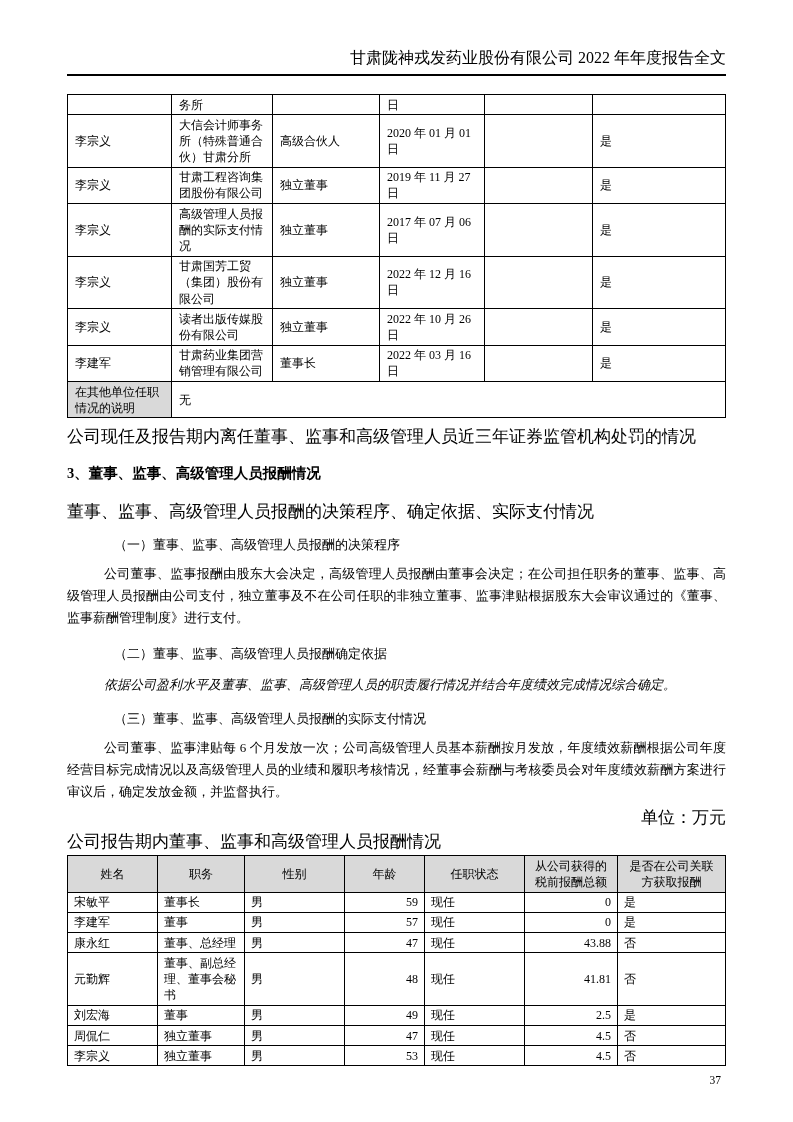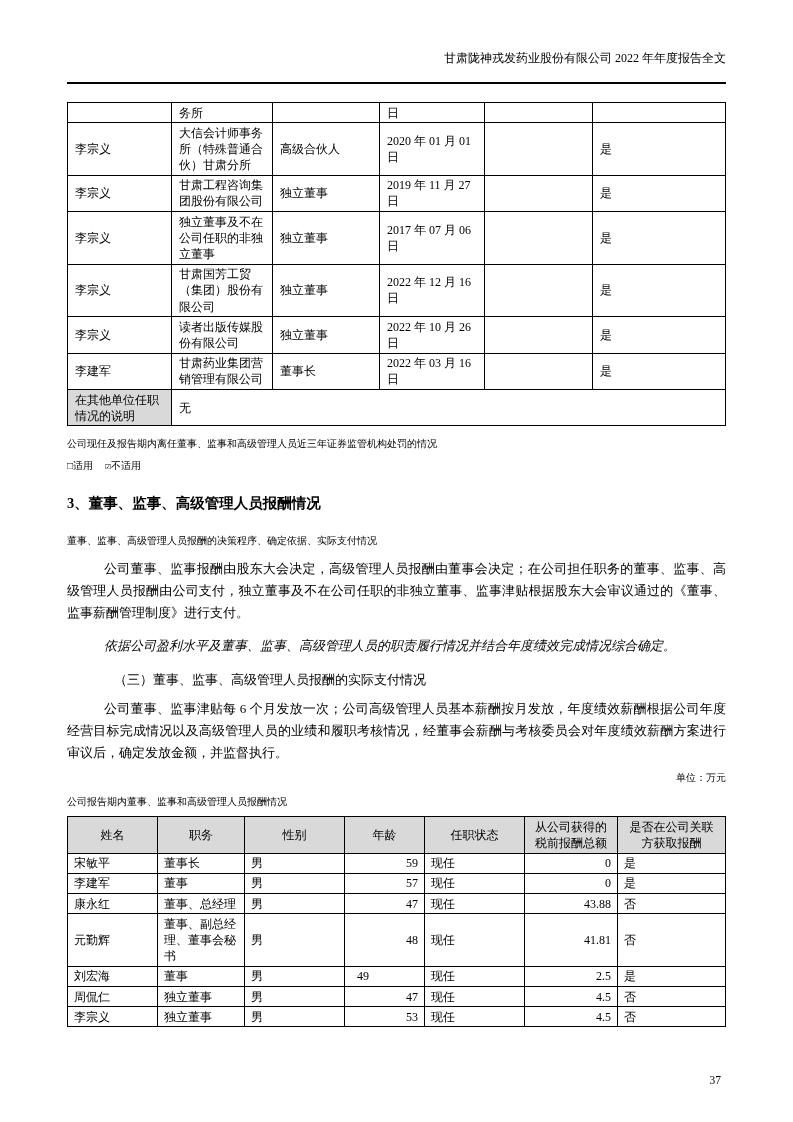--- a/index.html
+++ b/index.html
@@ -11,23 +11,23 @@
     margin: 0 auto;
     background: #ffffff;
     color: #000000;
     font-family: "Liberation Serif", "DejaVu Serif", serif;
     padding: 0 67px;
     overflow: hidden;
   }
   .header-title {
     margin-top: 50px;
     text-align: right;
-    font-size: 12px;
+    font-size: 16px;
     line-height: 16px;
-    padding-bottom: 16px;
+    padding-bottom: 8px;
     border-bottom: 2px solid #000000;
   }
   table {
     width: 100%;
     border-collapse: collapse;
     table-layout: fixed;
     font-size: 12px;
     line-height: 1.35;
     border: 1.5px solid #000000;
   }
@@ -38,21 +38,21 @@
     text-align: left;
     word-break: break-all;
     overflow-wrap: break-word;
     font-weight: normal;
   }
   .t1 { margin-top: 18px; }
   .t1 td { padding: 1.5px 7px; }
   .shaded { background: #d9d9d9; }
   .t2 { margin-top: 6px; }
   .t2 thead th { background: #d9d9d9; text-align: center; }
-  .small { font-size: 10px; line-height: 15px; font-family: Liberation Mono, monospace; }
+  .small { font-size: 17px; line-height: 15px; }
   .penalty-line { margin-top: 11px; }
   .checkline { margin-top: 7px; }
   .checkline span { margin-right: 6px; }
   h3.section-heading { font-size: 14.5px; font-weight: bold; margin-top: 20px; }
   .intro { margin-top: 21px; }
   .sub { font-size: 13px; text-indent: 47px; line-height: 18px; }
   .sub1 { margin-top: 17px; }
   .sub2 { margin-top: 16px; }
   .sub3 { margin-top: 14px; }
   .body-para {
@@ -109,21 +109,21 @@
         <tr>
           <td>李宗义</td>
           <td>甘肃工程咨询集团股份有限公司</td>
           <td>独立董事</td>
           <td>2019 年 11 月 27 日</td>
           <td></td>
           <td>是</td>
         </tr>
         <tr>
           <td>李宗义</td>
-          <td>独立董事及不在公司任职的非独立董事</td>
+          <td>高级管理人员报酬的实际支付情况</td>
           <td>独立董事</td>
           <td>2017 年 07 月 06 日</td>
           <td></td>
           <td>是</td>
         </tr>
         <tr>
           <td>李宗义</td>
           <td>甘肃国芳工贸（集团）股份有限公司</td>
           <td>独立董事</td>
           <td>2022 年 12 月 16 日</td>
@@ -150,32 +150,30 @@
     <tbody>
       <tr>
         <td class="shaded">在其他单位任职情况的说明</td>
         <td colspan="5">无</td>
       </tr>
     </tbody>
   </table>
 
   <p class="small penalty-line">公司现任及报告期内离任董事、监事和高级管理人员近三年证券监管机构处罚的情况</p>
 
-  <p class="small checkline">
-    <span>□适用</span>
-    <span>☑不适用</span>
-  </p>
 
   <h3 class="section-heading">3、董事、监事、高级管理人员报酬情况</h3>
 
   <p class="small intro">董事、监事、高级管理人员报酬的决策程序、确定依据、实际支付情况</p>
 
+  <p class="sub sub1">（一）董事、监事、高级管理人员报酬的决策程序</p>
 
   <p class="body-para bp1">公司董事、监事报酬由股东大会决定，高级管理人员报酬由董事会决定；在公司担任职务的董事、监事、高级管理人员报酬由公司支付，独立董事及不在公司任职的非独立董事、监事津贴根据股东大会审议通过的《董事、监事薪酬管理制度》进行支付。</p>
 
+  <p class="sub sub2">（二）董事、监事、高级管理人员报酬确定依据</p>
 
   <p class="body-para bp2">依据公司盈利水平及董事、监事、高级管理人员的职责履行情况并结合年度绩效完成情况综合确定。</p>
 
   <p class="sub sub3">（三）董事、监事、高级管理人员报酬的实际支付情况</p>
 
   <p class="body-para bp3">公司董事、监事津贴每 6 个月发放一次；公司高级管理人员基本薪酬按月发放，年度绩效薪酬根据公司年度经营目标完成情况以及高级管理人员的业绩和履职考核情况，经董事会薪酬与考核委员会对年度绩效薪酬方案进行审议后，确定发放金额，并监督执行。</p>
 
   <p class="small unit">单位：万元</p>
 
   <p class="small caption">公司报告期内董事、监事和高级管理人员报酬情况</p>
@@ -235,21 +233,21 @@
           <td>男</td>
           <td style="text-align: right;">48</td>
           <td>现任</td>
           <td style="text-align: right;">41.81</td>
           <td>否</td>
         </tr>
         <tr>
           <td>刘宏海</td>
           <td>董事</td>
           <td>男</td>
-          <td style=" padding-left: 12px;">49</td>
+          <td style="text-align: right; padding-left: 12px;">49</td>
           <td>现任</td>
           <td style="text-align: right;">2.5</td>
           <td>是</td>
         </tr>
         <tr>
           <td>周侃仁</td>
           <td>独立董事</td>
           <td>男</td>
           <td style="text-align: right;">47</td>
           <td>现任</td>

